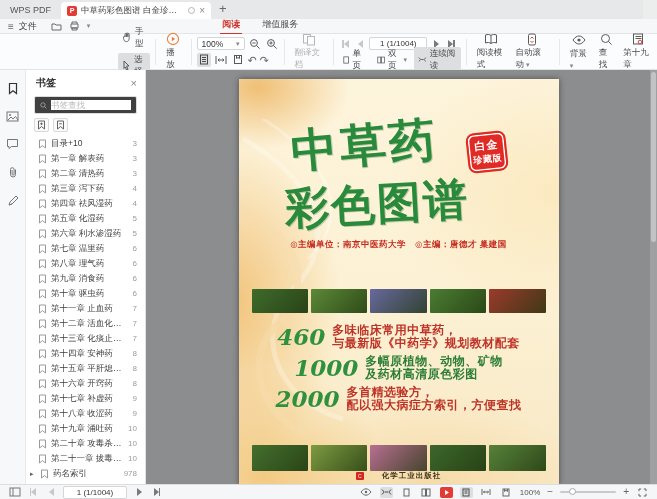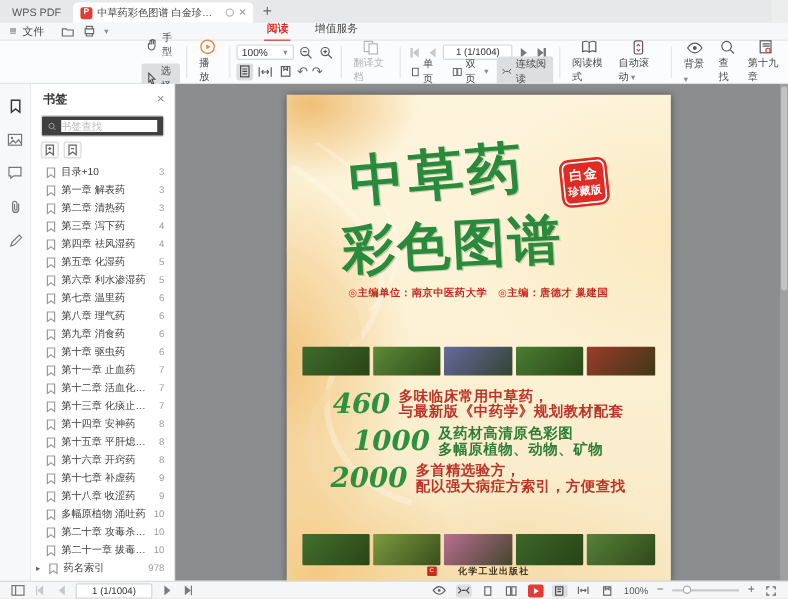--- a/index.html
+++ b/index.html
@@ -556,21 +556,21 @@
           </span>
           <span class="bm-title">第十八章 收涩药</span>
           <span class="bm-page">9</span>
         </div>
         <div class="bm-row">
           <span class="bm-ic">
             <svg width="9" height="10" viewBox="0 0 9 10">
               <path d="M1.5 1h6v8L4.5 6.6 1.5 9z" fill="none" stroke="#9a9a9a"></path>
             </svg>
           </span>
-          <span class="bm-title">多幅原植物 涌吐药</span>
+          <span class="bm-title">第十九章 涌吐药</span>
           <span class="bm-page">10</span>
         </div>
         <div class="bm-row">
           <span class="bm-ic">
             <svg width="9" height="10" viewBox="0 0 9 10">
               <path d="M1.5 1h6v8L4.5 6.6 1.5 9z" fill="none" stroke="#9a9a9a"></path>
             </svg>
           </span>
           <span class="bm-title">第二十章 攻毒杀虫止痒药</span>
           <span class="bm-page">10</span>
@@ -624,22 +624,22 @@
         <div class="promo red">
           <span class="promo-num">460</span>
           <span class="promo-lines">
             <span>多味临床常用中草药，</span>
             <span>与最新版《中药学》规划教材配套</span>
           </span>
         </div>
         <div class="promo green">
           <span class="promo-num">1000</span>
           <span class="promo-lines">
+            <span>多幅原植物、动物、矿物</span>
             <span>及药材高清原色彩图</span>
-            <span>多幅原植物、动物、矿物</span>
           </span>
         </div>
         <div class="promo red">
           <span class="promo-num">2000</span>
           <span class="promo-lines">
             <span>多首精选验方，</span>
             <span>配以强大病症方索引，方便查找</span>
           </span>
         </div>
       </div>

